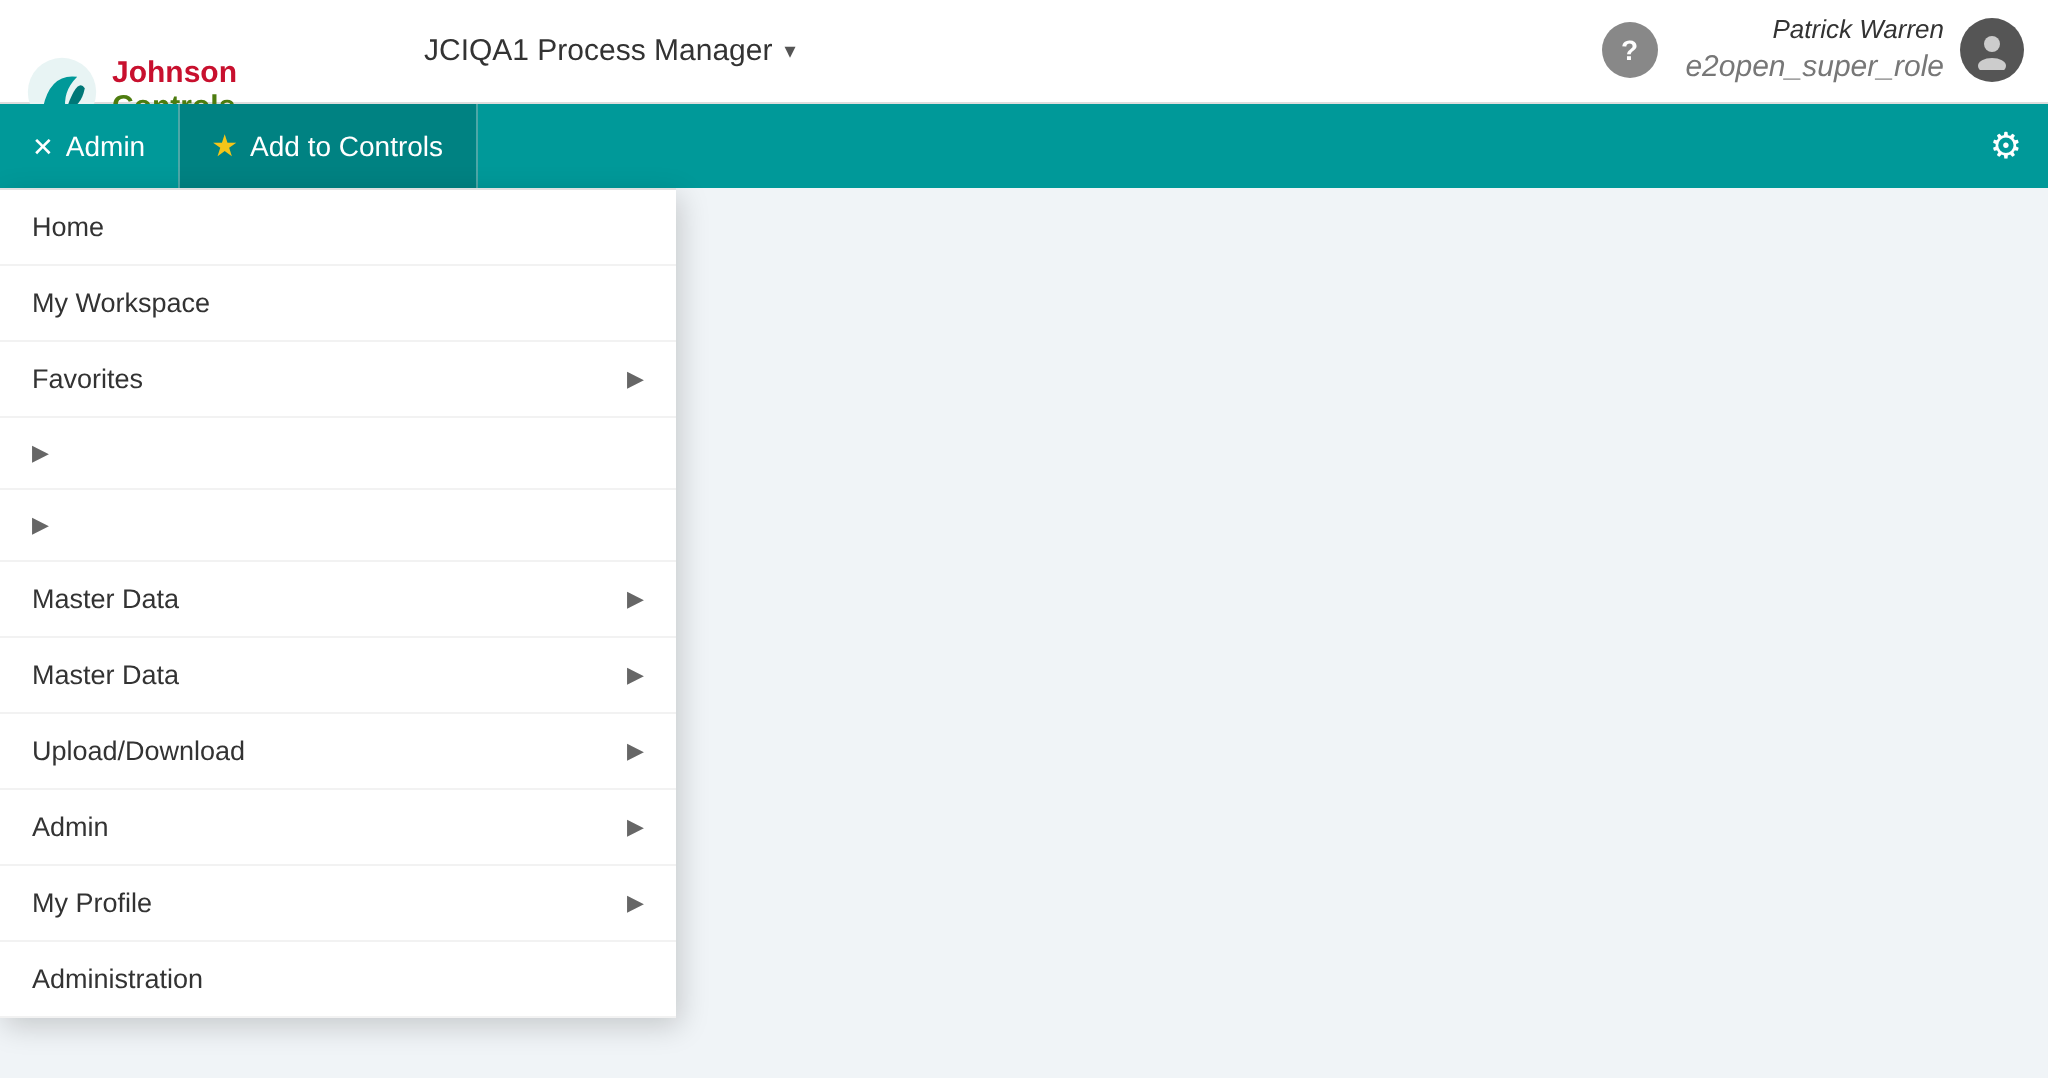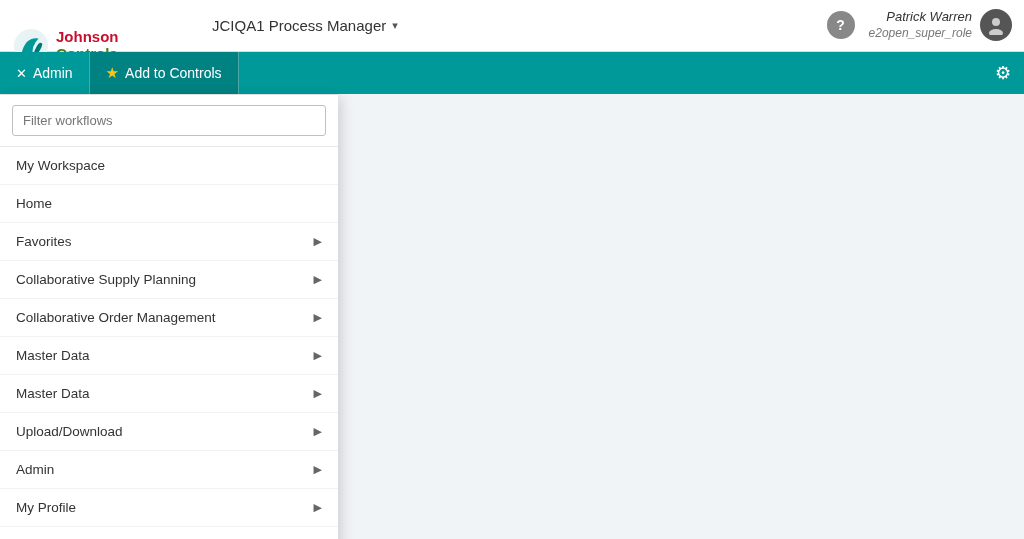--- a/index.html
+++ b/index.html
@@ -76,21 +76,21 @@
       text-align: right;
       line-height: 1.3;
       font-style: italic;
     }
     .user-name {
       font-size: 13px;
       color: #333;
       font-weight: 500;
     }
     .user-role {
-      font-size: 12px;
+      font-size: 15px;
       color: #777;
     }
     .user-avatar {
       width: 32px;
       height: 32px;
       border-radius: 50%;
       background: #555;
       display: flex;
       align-items: center;
       justify-content: center;
@@ -257,40 +257,35 @@
   </div>
 </div>
 
 <div class="main-content">
   <h1 class="main-title">
     <span>hain Process Manager.</span>
   </h1>
   <p class="main-subtitle">ions provided in this application.</p>
 
   <div class="dropdown-menu">
-    <div class="filter-input-wrap">
-      <input class="filter-input" type="text" placeholder="Filter workflows" style="">
-    </div>
-
+
+    <div class="menu-item">
+      <span>Home</span>
+    </div>
     <div class="menu-item">
       <span>My Workspace</span>
     </div>
     <div class="menu-item">
-      <span>Home</span>
-    </div>
-    <div class="menu-item">
       <span>Favorites</span>
       <span class="menu-item-chevron">▶</span>
     </div>
     <div class="menu-item">
-      <span>Collaborative Supply Planning</span>
-      <span class="menu-item-chevron">▶</span>
-    </div>
-    <div class="menu-item">
-      <span>Collaborative Order Management</span>
+      <span class="menu-item-chevron">▶</span>
+    </div>
+    <div class="menu-item">
       <span class="menu-item-chevron">▶</span>
     </div>
     <div class="menu-item">
       <span>Master Data</span>
       <span class="menu-item-chevron">▶</span>
     </div>
     <div class="menu-item">
       <span>Master Data</span>
       <span class="menu-item-chevron">▶</span>
     </div>

